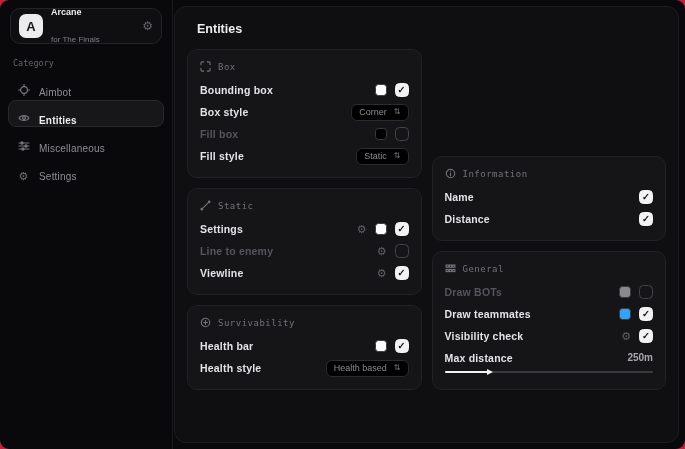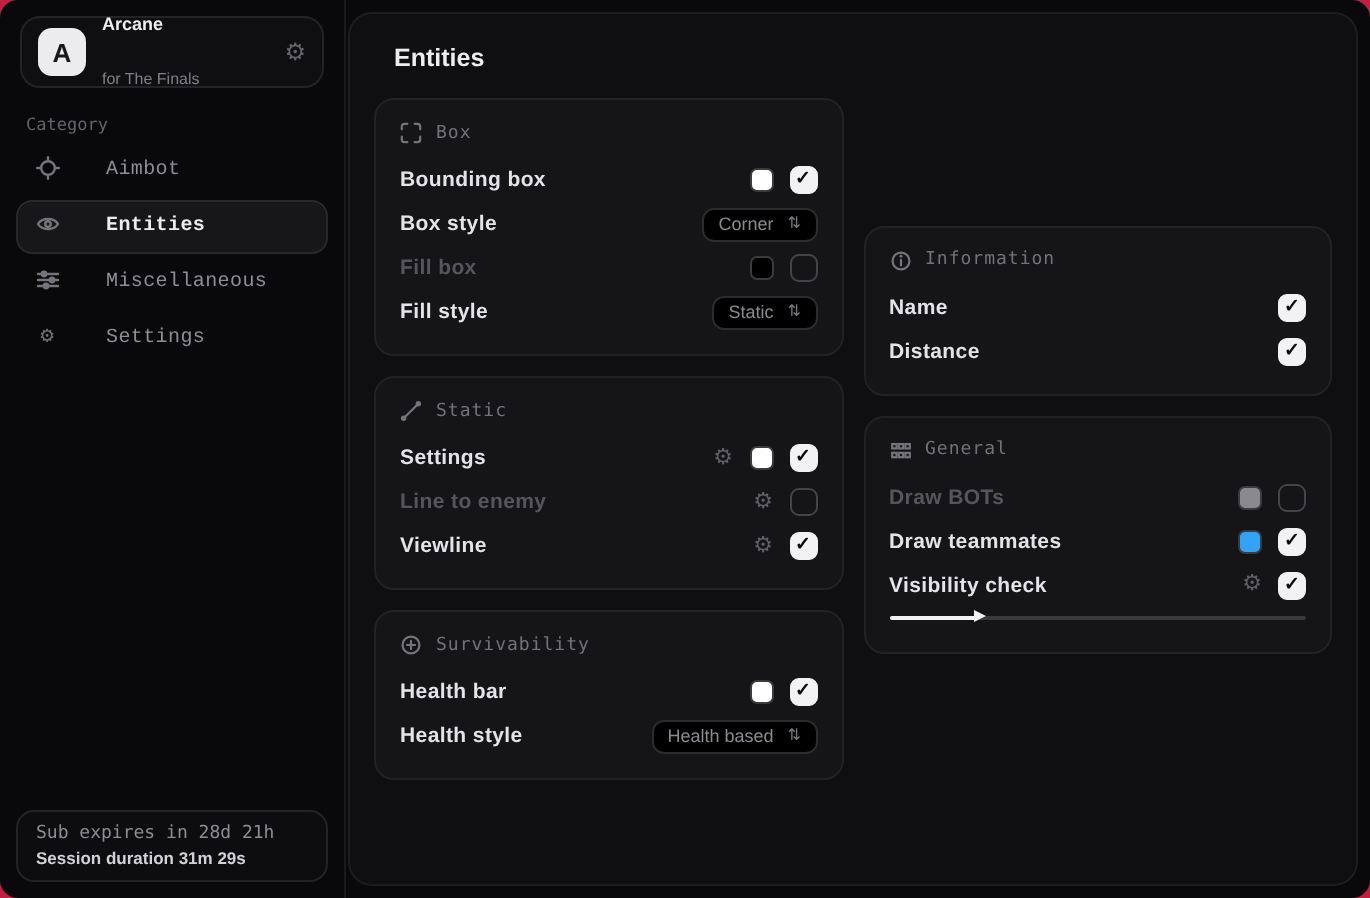--- a/index.html
+++ b/index.html
@@ -35,44 +35,43 @@
   .brand-title{font-size:9px;font-weight:bold;color:#ededf0;}
   .brand-sub{font-size:8px;color:#7f7f86;}
   .brand-gear{color:#63636a;font-size:12px;line-height:1;cursor:pointer;}
   .category{
     margin:14px 0 4px 13px;font-size:8.5px;color:#64646b;
     font-family:"DejaVu Sans Mono", monospace;
   }
   .nav{display:flex;flex-direction:column;gap:1px;padding:0 8px;}
   .nav-item{
     height:27px;border-radius:8px;border:1px solid transparent;
-    display:flex;align-items:center;gap:23px;padding:0 8px;box-sizing:border-box;
+    display:flex;align-items:flex-end;gap:9px;padding:0 8px;box-sizing:border-box;
     cursor:pointer;
-    font-family:Liberation Mono, monospace;
   }
   .nav-item.active{background:#17171a;border-color:#28282d;}
   .nav-icon{width:13px;display:flex;align-items:center;justify-content:center;color:#6f6f76;font-size:11px;line-height:1;}
   .nav-item.active .nav-icon{color:#d6d6da;}
   .nav-label{font-size:10px;color:#8e8e95;letter-spacing:.2px;}
   .nav-item.active .nav-label{color:#ededf0;font-weight:bold;}
   .sidebar-status{
     margin:auto 8px 0 8px;height:36px;box-sizing:border-box;
     border:1px solid #222227;border-radius:9px;background:#0d0d10;
     display:flex;flex-direction:column;justify-content:center;gap:2px;padding:0 9px;
   }
   .status-line1{font-family:"DejaVu Sans Mono", monospace;font-size:9px;color:#8d8d94;}
   .status-line2{font-size:8.5px;font-weight:bold;color:#d2d2d6;}
   
   .main{
     flex:1;margin:6px 6px 6px 1px;
     background:#0f0f12;border:1px solid #1d1d21;border-radius:12px;
     box-sizing:border-box;padding:13px 12px 0 12px;overflow:hidden;
   }
   .main-title{font-size:12.5px;font-weight:bold;color:#ededf0;margin:2px 0 13px 10px;}
-  .columns{display:flex;gap:10px;align-items:center;}
+  .columns{display:flex;gap:10px;align-items:flex-end;}
   .col{flex:1;display:flex;flex-direction:column;gap:10px;min-width:0;}
   .card{
     background:#151518;border:1px solid #212126;border-radius:10px;
     padding:9px 12px 10px 12px;
   }
   .card-head{
     display:flex;align-items:center;gap:7px;margin:2px 0 7px 0;
     color:#72727a;font-family:"DejaVu Sans Mono", monospace;font-size:9px;letter-spacing:.5px;
   }
   .card-head svg{display:block;}
@@ -158,24 +157,20 @@
           <span class="nav-label">Miscellaneous</span>
         </div>
         <div class="nav-item">
           <span class="nav-icon">
             <span>⚙</span>
           </span>
           <span class="nav-label">Settings</span>
         </div>
       </div>
 
-    <div class="sidebar-status">
-      <span class="status-line1">Sub expires in 28d 21h</span>
-      <span class="status-line2">Session duration 31m 29s</span>
-    </div>
   </div>
 
   <div class="main">
     <div class="main-title">Entities</div>
     <div class="columns">
       <div class="col" id="col0">
           <div class="card">
             <div class="card-head">
               <span>
                 <svg width="11" height="11" viewBox="0 0 12 12" fill="none" stroke="#74747b" stroke-width="1.2" stroke-linecap="round">
@@ -353,20 +348,24 @@
             <div class="row">
               <span class="row-label">Visibility check</span>
               <div class="controls">
                 <span class="gear-mini">⚙</span>
                 <button class="checkbox checked">
                   <span class="check">✓</span>
                 </button>
               </div>
             </div>
             <div class="slider-row">
+              <div class="slider-head">
+                <span class="row-label">Max distance</span>
+                <span class="slider-value">250m</span>
+              </div>
               <div class="track">
                 <div class="fill" style="width: 21%;"></div>
                 <div class="thumb" style="left: calc(21% - 1px);"></div>
               </div>
             </div>
           </div>
         </div>
     </div>
   </div>
 

